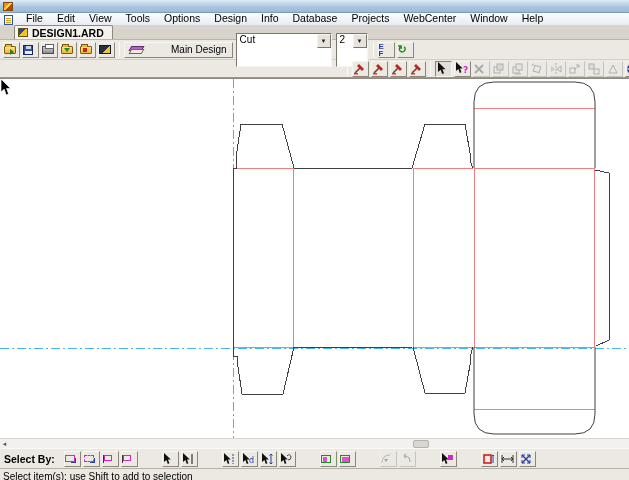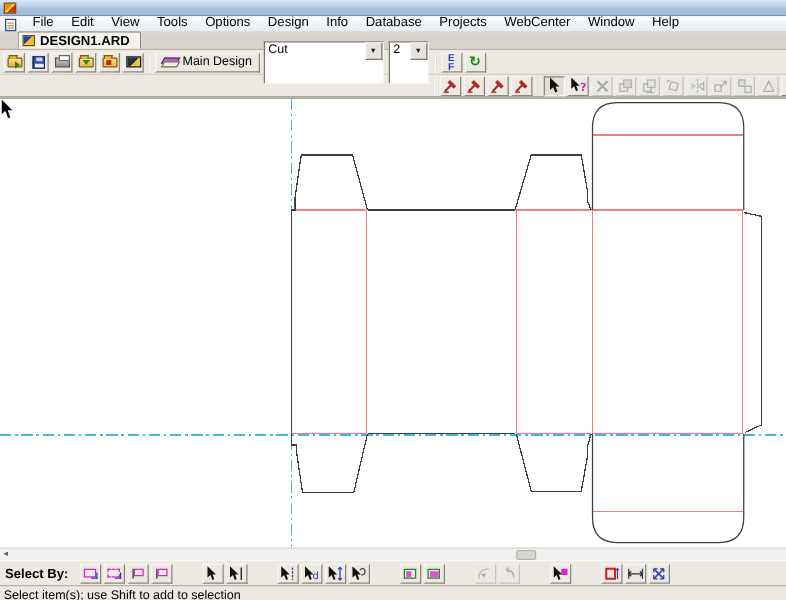--- a/index.html
+++ b/index.html
@@ -31,23 +31,23 @@
   .tabrow{ height:14px; background:#d8d4cb; border-bottom:1px solid #b9b5ac; display:flex; align-items:flex-end; padding-left:14px;}
   .doc-tab{ height:14px; background:#f4f2ec; border:1px solid #8d897f; border-bottom:none;
     border-radius:2px 2px 0 0; display:flex; align-items:center; padding:0 8px 0 3px; font-weight:bold; font-size:10.5px;}
   .doc-tab .tab-icon{ width:10px;height:9px;margin-right:4px;
     background:linear-gradient(135deg,#2b3fae 45%,#f4c321 45%); border:1px solid #5e551d;}
   
   .toolbar{ display:flex; align-items:center; background:#ece9e2; }
   .tb1{ height:20px; border-bottom:1px solid #d4d0c6; padding-left:2px; }
   .tb2{ height:18px; border-bottom:1px solid #9b978d; }
   .tbtn{
-    width:17px; height:16px; margin:0 1px; display:flex; align-items:center; justify-content:center;
+    width:17px; height:16px; margin:0 1px; display:flex; align-items:center; justify-content:flex-start;
     border:1px solid; border-color:#f8f6f2 #8a867c #8a867c #f8f6f2; background:#ece9e2; cursor:default;
-    font-size:10px; position:relative; flex:0 0 auto;
+    font-size:10px; position:relative; flex:0 0 auto;gap:25px;
   }
   .tbtn.pressed{ border-color:#8a867c #f8f6f2 #f8f6f2 #8a867c; background:#e2dfd7;}
   .tbtn.disabled{ opacity:.38; filter:grayscale(1); }
   .sep{ width:1px; height:15px; background:#a9a59b; border-right:1px solid #fbf9f5; margin:0 3px; flex:0 0 auto;}
   .text-btn{ width:auto; padding:0 5px; font-size:10px; white-space:nowrap; }
   .combo{ height:34px; background:#fff; border:1px solid; border-color:#7a766d #f6f4ef #f6f4ef #7a766d;
     display:flex; align-items:flex-start; font-size:10px; position:relative; margin:0 2px;}
   .combo .combo-val{ flex:1; padding-left:3px; }
   .combo .combo-arrow{ width:14px; height:14px; border:1px solid; border-color:#f6f4ef #7a766d #7a766d #f6f4ef;
     background:#e6e3dc; display:flex;align-items:center;justify-content:center; font-size:6px; color:#222;}

